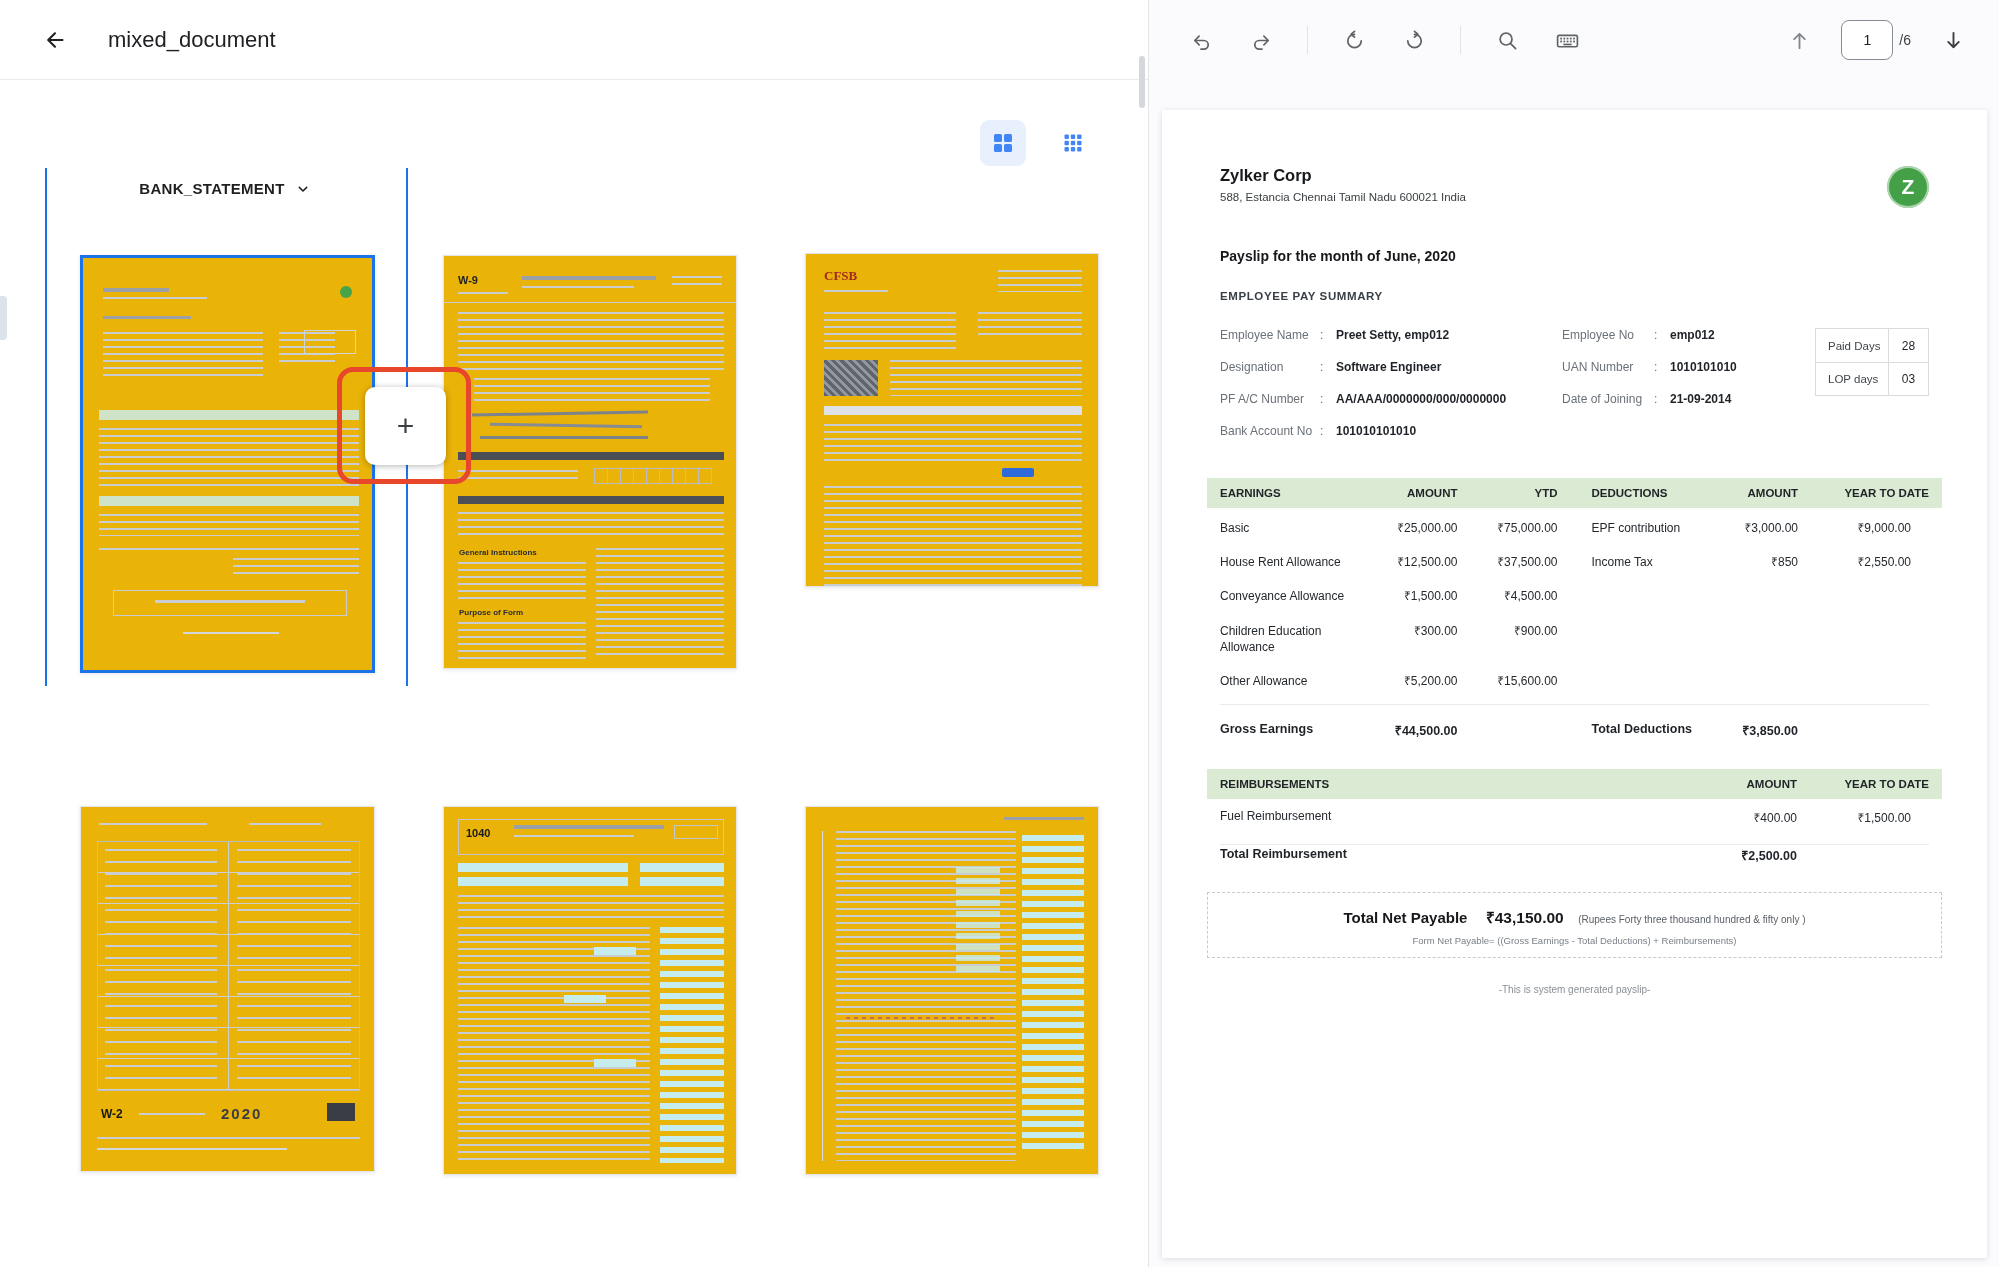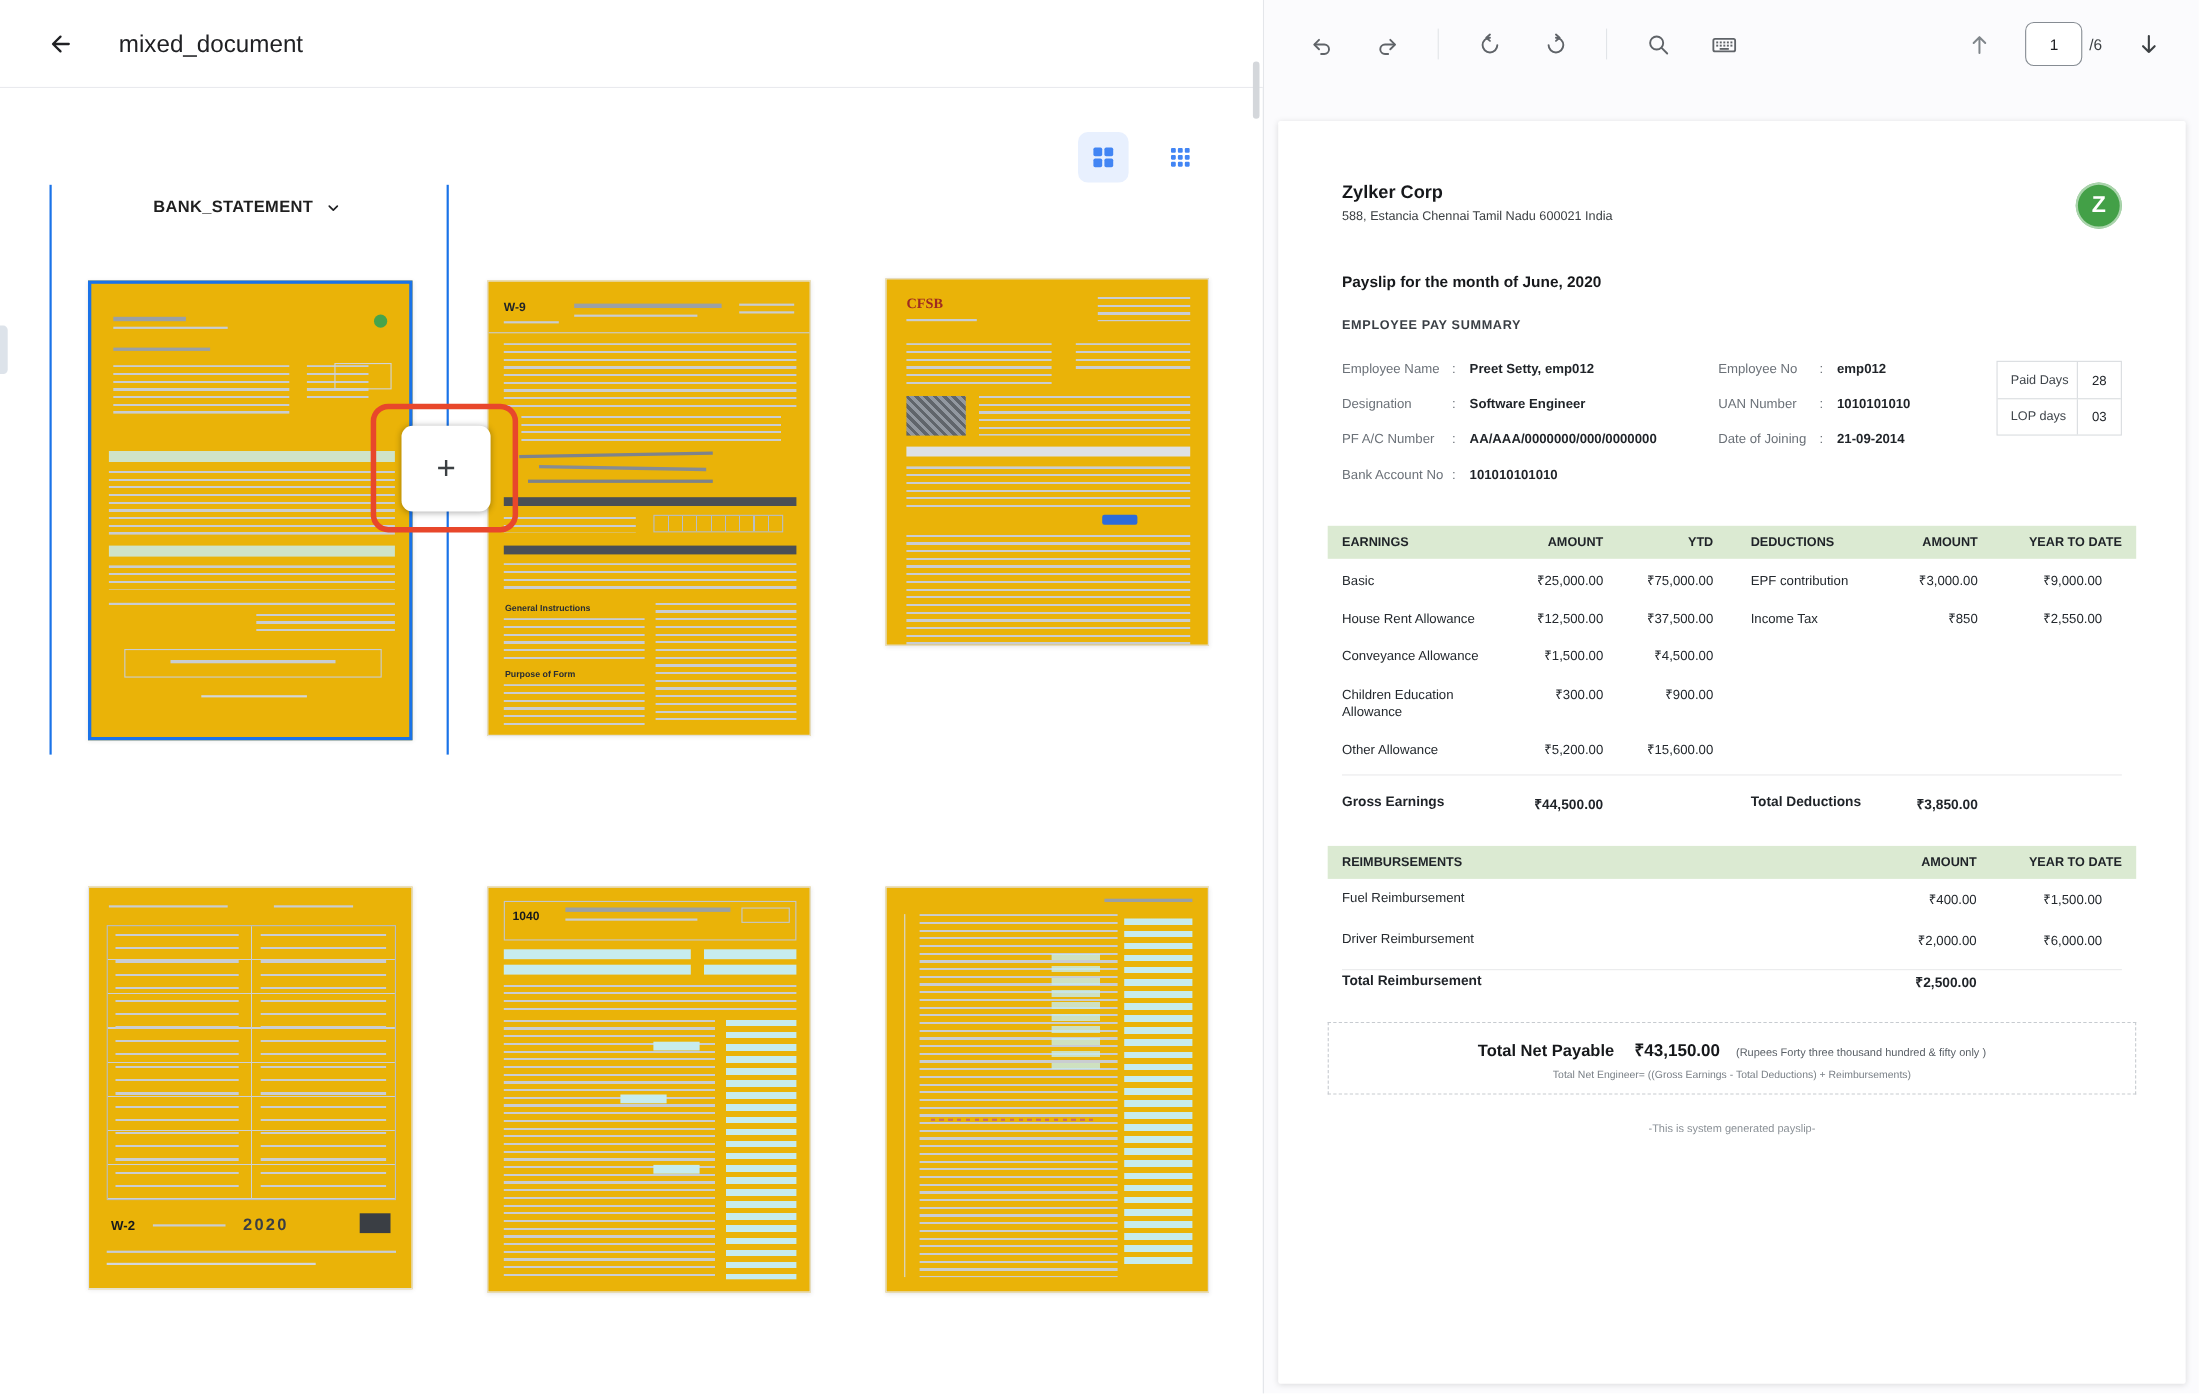--- a/index.html
+++ b/index.html
@@ -513,37 +513,32 @@
         <div class="rt-head">
           <span class="rn">REIMBURSEMENTS</span>
           <span class="ra">AMOUNT</span>
           <span class="ry">YEAR TO DATE</span>
         </div>
         <div class="rt-r">
           <span class="rn">Fuel Reimbursement</span>
           <span class="ra">₹400.00</span>
           <span class="ry">₹1,500.00</span>
         </div>
-        <div class="rt-r">
-          <span class="rn">Driver Reimbursement</span>
-          <span class="ra">₹2,000.00</span>
-          <span class="ry">₹6,000.00</span>
-        </div>
         <div class="rt-total">
           <span class="rn">Total Reimbursement</span>
           <span class="ra">₹2,500.00</span>
           <span class="ry"></span>
         </div>
       </div>
 
       <div class="net-box">
         <div class="net-line1">
           <span class="net-label">Total Net Payable</span>
           <span class="net-value">₹43,150.00</span>
           <span class="net-words">(Rupees Forty three thousand hundred &amp; fifty only )</span>
         </div>
-        <div class="net-formula">Total Net Engineer= ((Gross Earnings - Total Deductions) + Reimbursements)</div>
+        <div class="net-formula">Form Net Payable= ((Gross Earnings - Total Deductions) + Reimbursements)</div>
       </div>
 
       <div class="ps-footer">-This is system generated payslip-</div>
     </div>
   </div>
 </div>
 
 </body></html>

